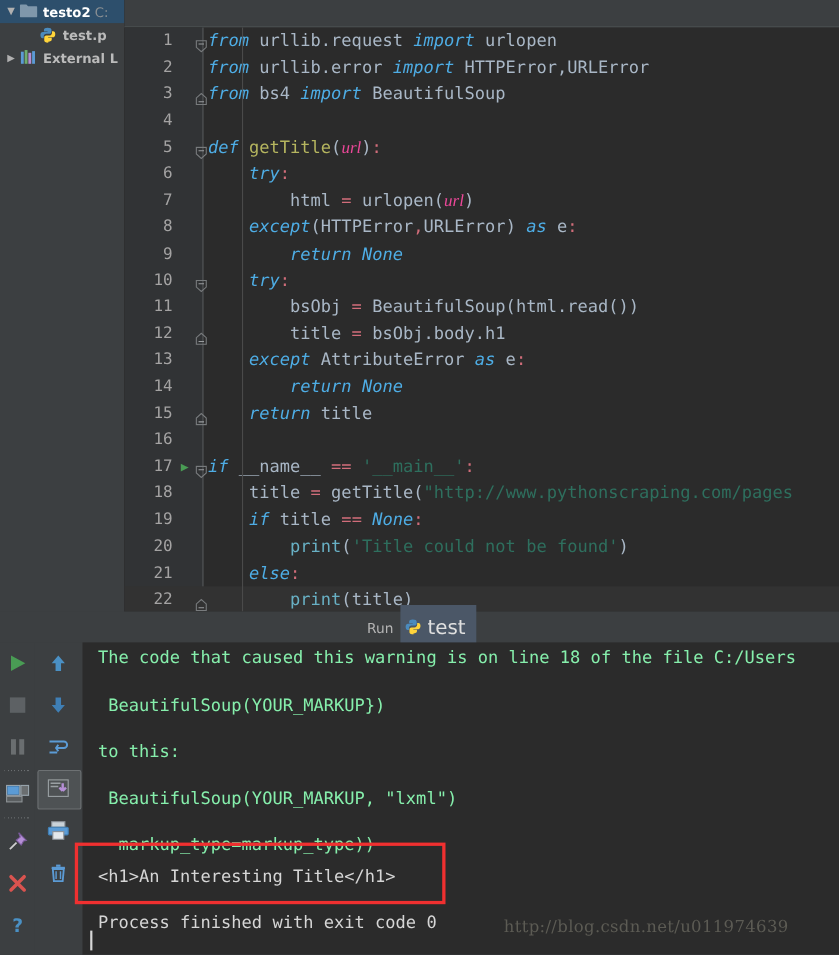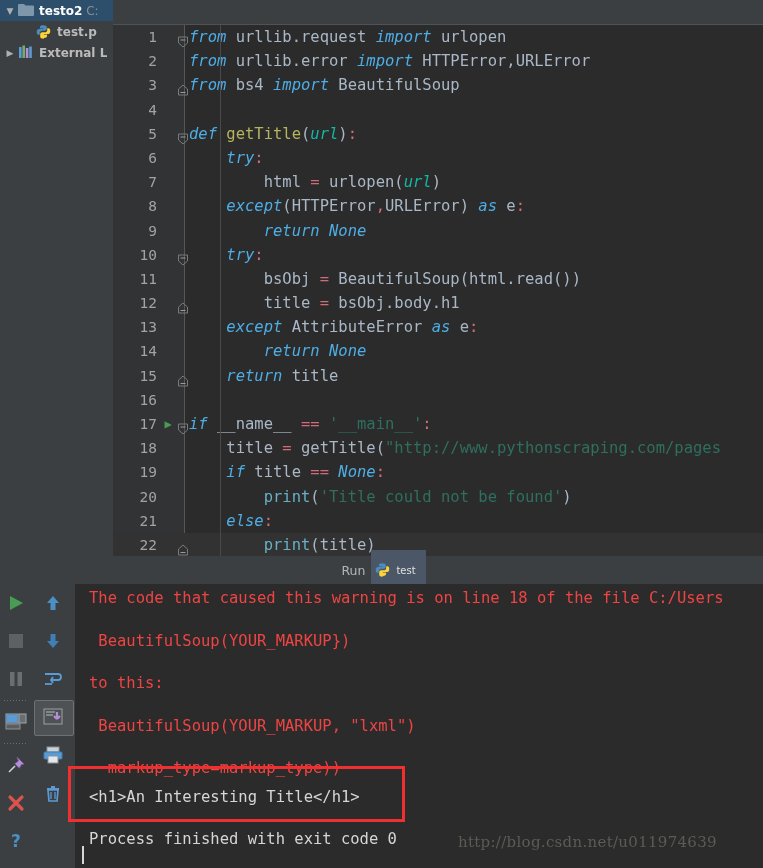--- a/index.html
+++ b/index.html
@@ -75,40 +75,40 @@
   .fold {
     position: absolute; left: 64px; top: 6px; width: 12px; height: 12px;
   }
   .indentguide {
     position: absolute; left: 107px; top: 0; width: 1px; height: 100%;
     background: #4a4a4a;
   }
   .pykw { color: #4eade5; font-style: italic; }
   .ident{ color: #a9b7c6; }
   .fn   { color: #b5b55f; }
-  .param{ color: #14b8a6; font-style: italic; }
+  .param{ color: #ec4899; font-style: italic; font-family: Liberation Serif, serif; }
   .str  { color: #2e6f5e; text-align: right; }
   .op   { color: #d16d7a; }
   .punct{ color: #a9b7c6; }
   .bltn { color: #68b0c4; }
   .none { color: #4eade5; font-style: italic; margin-top: 32px; }
 
   
   #run-header {
     position: absolute; left: 0; top: 556px; width: 763px; height: 28px;
     background: #3c3f41; display: flex; align-items: center; justify-content: center;
   }
   #run-header .runlabel {
     font-family: "DejaVu Sans", sans-serif; font-size: 12.5px;
     color: #b5b5b5; padding: 0 6px 0 4px;
   }
   #run-tab {
     display: flex; align-items: center; height: 40px; padding: 0 10px 0 4px;
     background: #4b5767; color: #e0e0e0;
-    font-family: "DejaVu Sans", sans-serif; font-size: 10px;
+    font-family: "DejaVu Sans", sans-serif; font-size: 18px;
   }
   #run-tab .ico { margin-right: 4px; }
 
   #toolcol-a {
     position: absolute; left: 0; top: 584px; width: 31px; height: 284px;
     background: #3c3f41;
   }
   #toolcol-b {
     position: absolute; left: 31px; top: 584px; width: 44px; height: 284px;
     background: #3c3f41;
@@ -128,21 +128,21 @@
     background: repeating-linear-gradient(to right,#6a6e70 0 1px,transparent 1px 3px);
   }
 
   #console {
     position: absolute; left: 75px; top: 584px; width: 688px; height: 284px;
     background: #2b2b2b; overflow: hidden;
   }
   .cline {
     height: 28.5px; line-height: 28.5px; white-space: pre;
     font-size: 15.5px; font-family: "DejaVu Sans Mono", monospace;
-    padding-left: 14px; color: #ef4444;
+    padding-left: 14px; color: #86efac;
   }
   .cline.white { color: #d6d6d6; }
   .cline.blank { height: 14px; }
 
   #redbox {
     position: absolute; left: 68px; top: 766px; width: 337px; height: 56px;
     border: 3px solid #f03030; pointer-events: none;
   }
   #caret {
     position: absolute; left: 82px; top: 846px; width: 2px; height: 18px;

